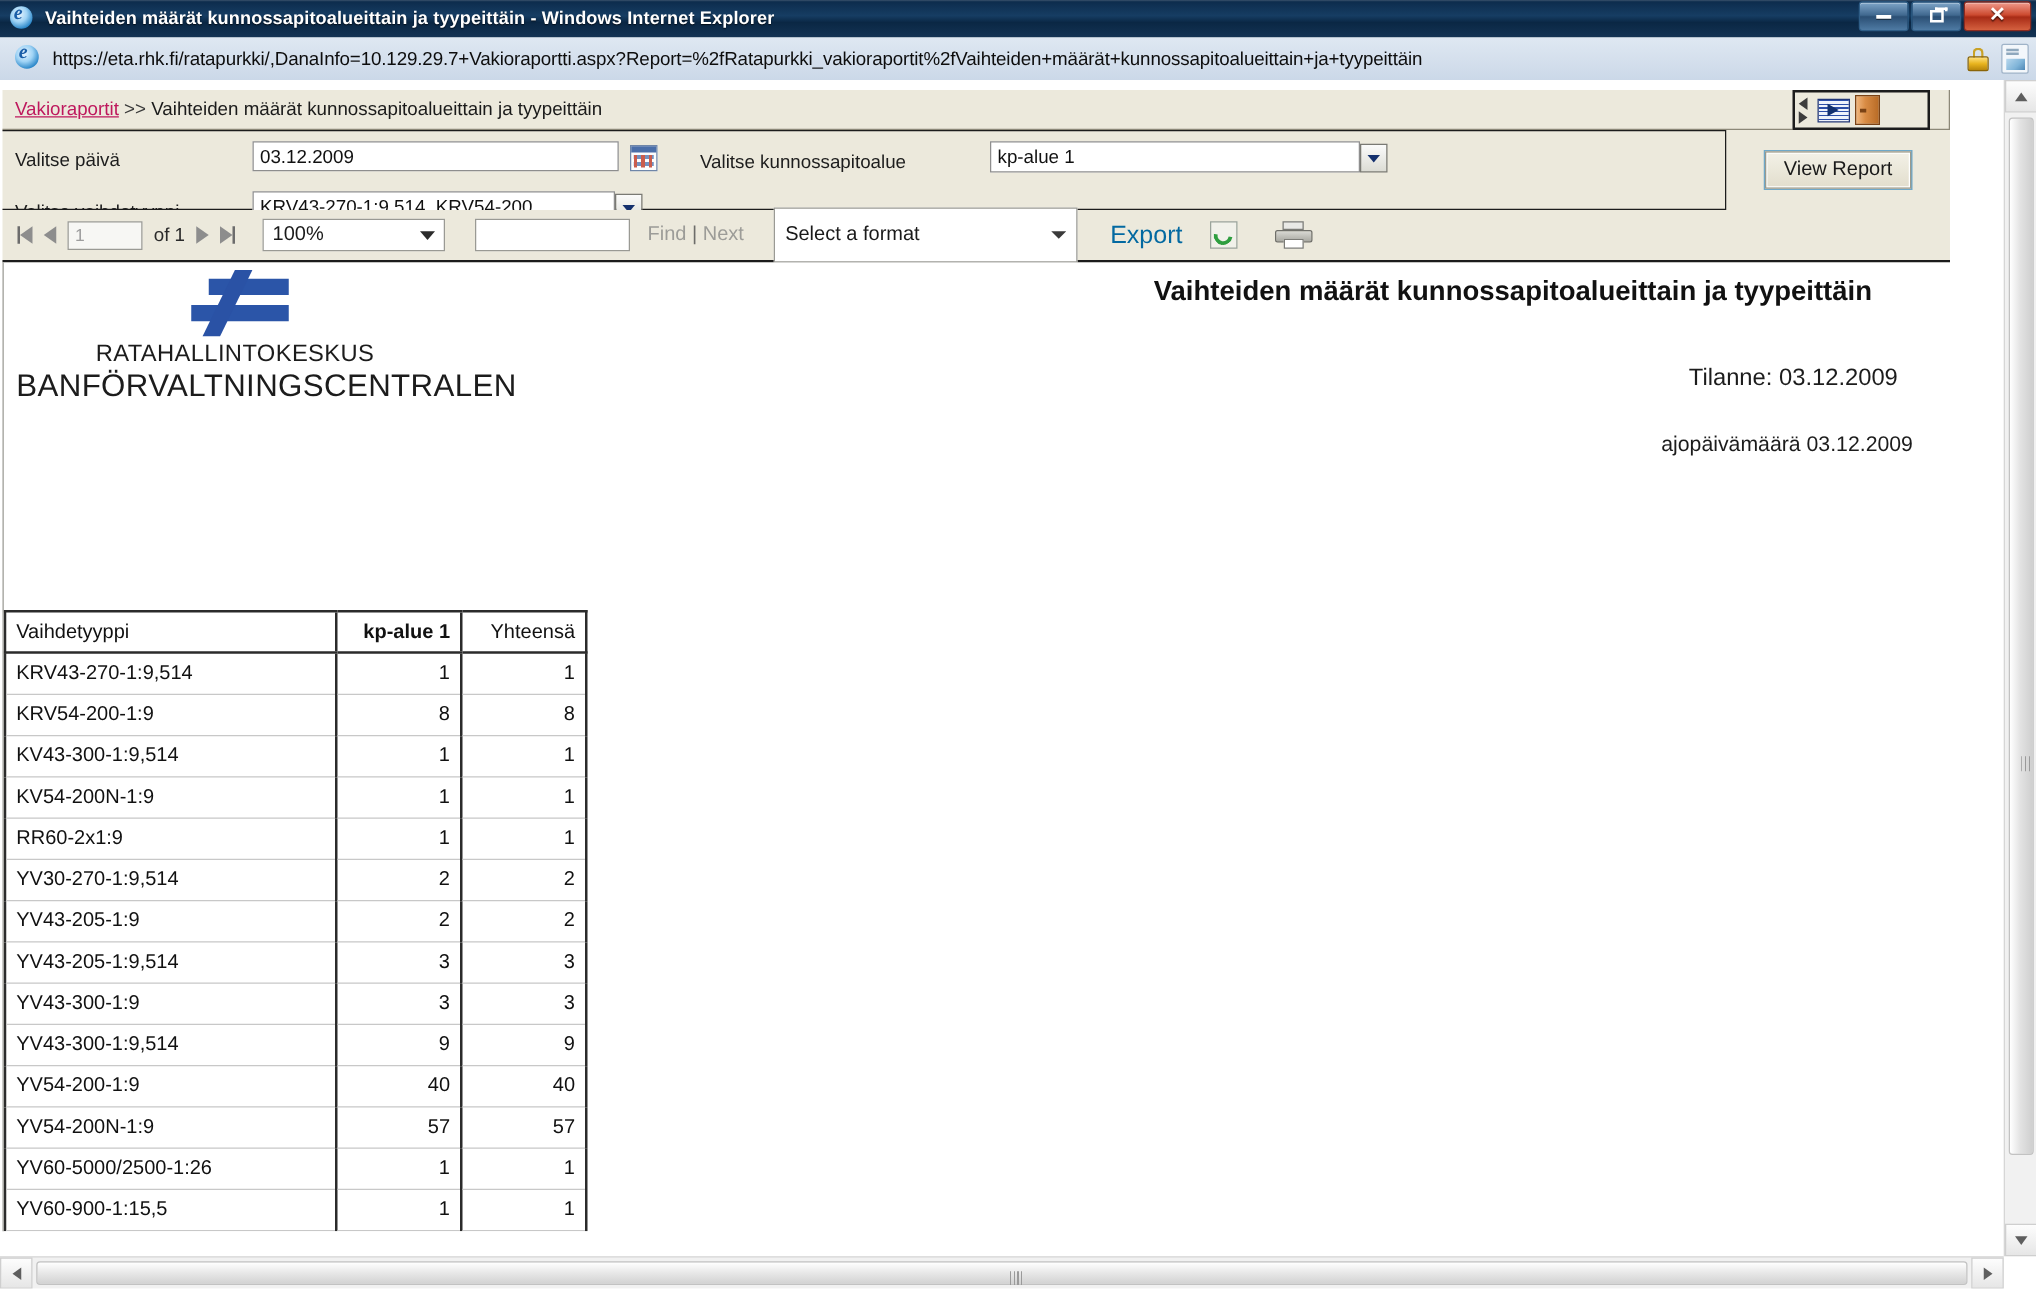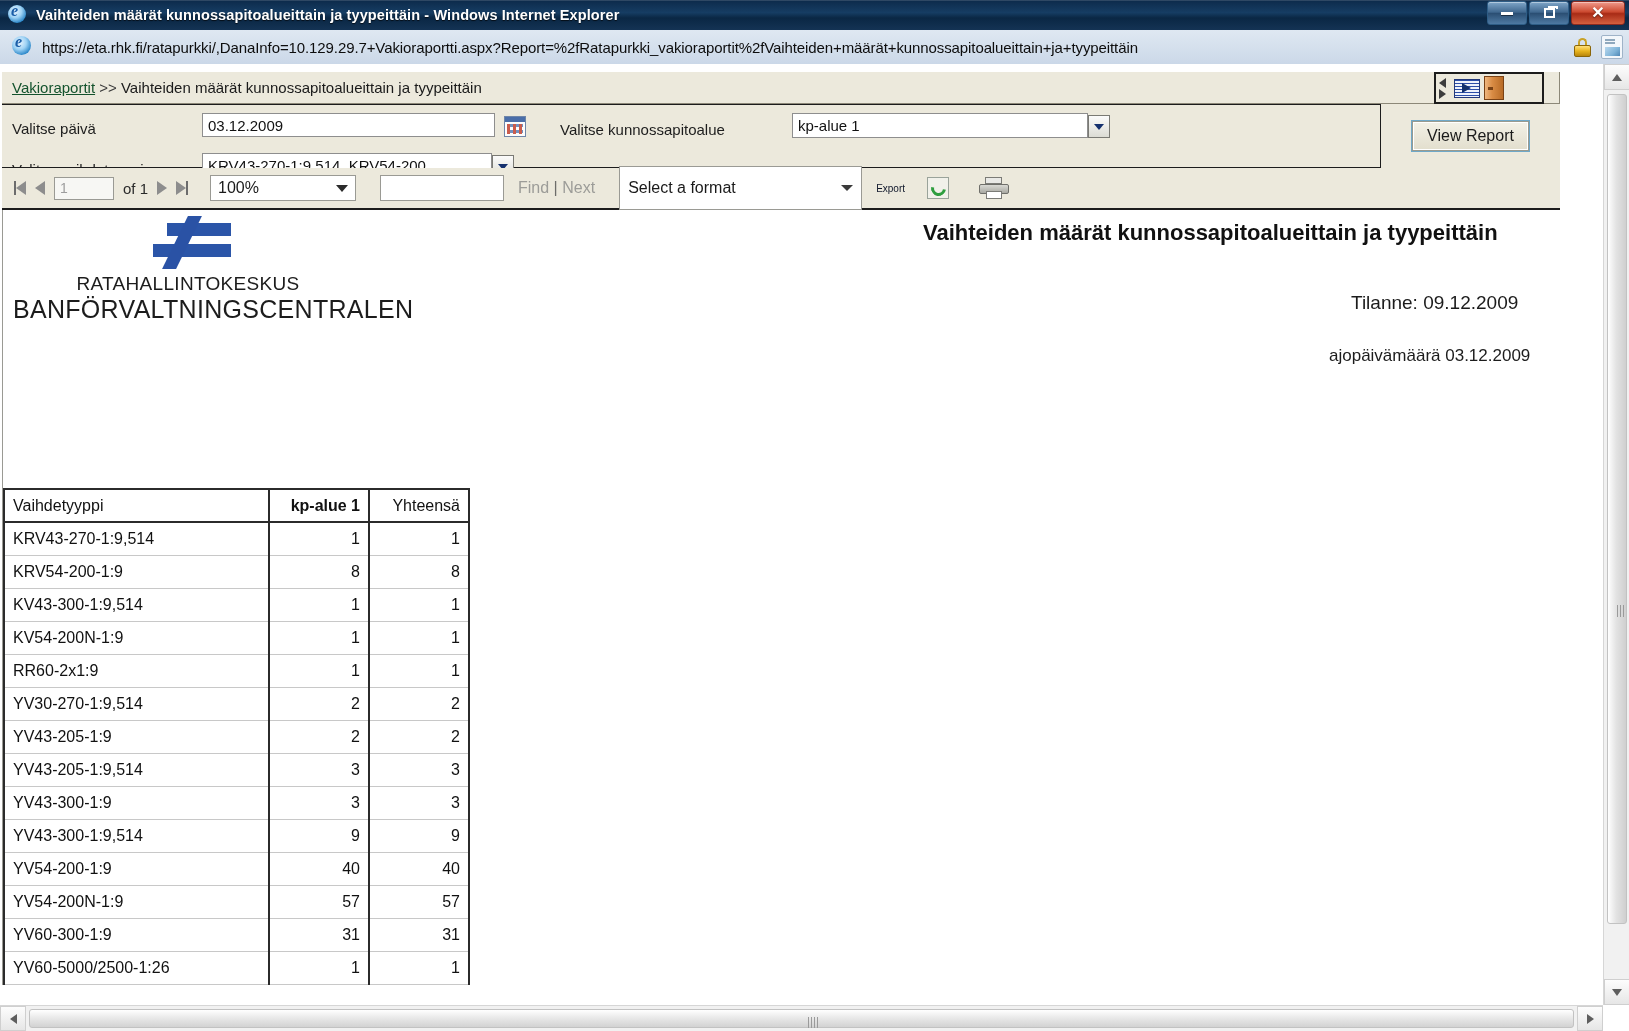--- a/index.html
+++ b/index.html
@@ -82,21 +82,21 @@
     overflow:hidden;
   }
 
   
   .crumbstrip{
     position:absolute;left:2px;top:8px;width:1558px;height:32px;
     background:#ece9dc;border:1px solid #8c8878;border-top:none;border-left:none;
     box-sizing:border-box;display:flex;align-items:center;
   }
   .crumb{font-size:15px;color:#1a1a1a;padding-left:10px;white-space:nowrap;}
-  .crumb a{color:#14532d;text-decoration:underline;}
+  .crumb a{color:#be185d;text-decoration:underline;}
   .crumb .sep{color:#3a3a3a;}
   .crumb .cur{color:#1a1a1a;}
 
   
   .miniTB{
     position:absolute;left:1434px;top:8px;width:110px;height:32px;
     background:#ece9dc;border:2px solid #1c1c1c;box-sizing:border-box;
     display:flex;align-items:center;padding:0 3px;gap:4px;
   }
   .navarrows{display:flex;flex-direction:column;gap:1px;width:11px;}
@@ -192,21 +192,21 @@
     margin-left:24px;width:124px;height:26px;background:#ffffff;border:1px solid #9a9a94;box-sizing:border-box;
   }
   .findlinks{margin-left:14px;font-size:16px;color:#9c9c98;white-space:nowrap;}
   .findlinks .bar{color:#6d6d6a;}
   .fmtsel{
     margin-left:24px;width:243px;height:44px;background:#ffffff;border:1px solid #9a9a94;
     box-sizing:border-box;display:flex;align-items:center;justify-content:space-between;
     padding:0 8px;font-size:16px;color:#1a1a1a;
   }
   .fmtsel .cv{width:0;height:0;border-left:6px solid transparent;border-right:6px solid transparent;border-top:6px solid #3a3a3a;}
-  .exportlbl{margin-left:14px;font-size:10px;color:#0f172a;}
+  .exportlbl{margin-left:26px;font-size:20px;color:#0369a1;}
   .refresh-icon{
     margin-left:22px;width:22px;height:22px;background:#f1f1ea;border:1px solid #9aa39a;
     box-sizing:border-box;position:relative;display:flex;align-items:center;justify-content:center;
   }
   .refresh-icon .r1{
     width:15px;height:15px;border:3px solid #2e9e3f;border-radius:50%;
     border-right-color:transparent;border-top-color:transparent;box-sizing:border-box;transform:rotate(-35deg);
   }
   .print-icon{
     margin-left:30px;width:30px;height:22px;position:relative;
@@ -443,21 +443,21 @@
             <span class="b2"></span>
             <span class="sl"></span>
         </div>
         <div class="logo-txt">
           <div class="l1">RATAHALLINTOKESKUS</div>
           <div class="l2">BANFÖRVALTNINGSCENTRALEN</div>
         </div>
       </div>
 
       <div class="rtitle">Vaihteiden määrät kunnossapitoalueittain ja tyypeittäin</div>
-      <div class="rstatus">Tilanne: 09.12.2009</div>
+      <div class="rstatus">Tilanne: 03.12.2009</div>
       <div class="rrun">ajopäivämäärä 03.12.2009</div>
 
       <table class="rtable">
         <thead>
           <tr>
             <th class="c0">Vaihdetyyppi</th>
             <th class="c1">kp-alue 1</th>
             <th class="c2">Yhteensä</th>
           </tr>
         </thead>
@@ -516,25 +516,20 @@
               <td class="c0">YV54-200-1:9</td>
               <td class="c1">40</td>
               <td class="c2">40</td>
             </tr>
             <tr>
               <td class="c0">YV54-200N-1:9</td>
               <td class="c1">57</td>
               <td class="c2">57</td>
             </tr>
             <tr>
-              <td class="c0">YV60-300-1:9</td>
-              <td class="c1">31</td>
-              <td class="c2">31</td>
-            </tr>
-            <tr>
               <td class="c0">YV60-5000/2500-1:26</td>
               <td class="c1">1</td>
               <td class="c2">1</td>
             </tr>
             <tr>
               <td class="c0">YV60-900-1:15,5</td>
               <td class="c1">1</td>
               <td class="c2">1</td>
             </tr>
           </tbody>

